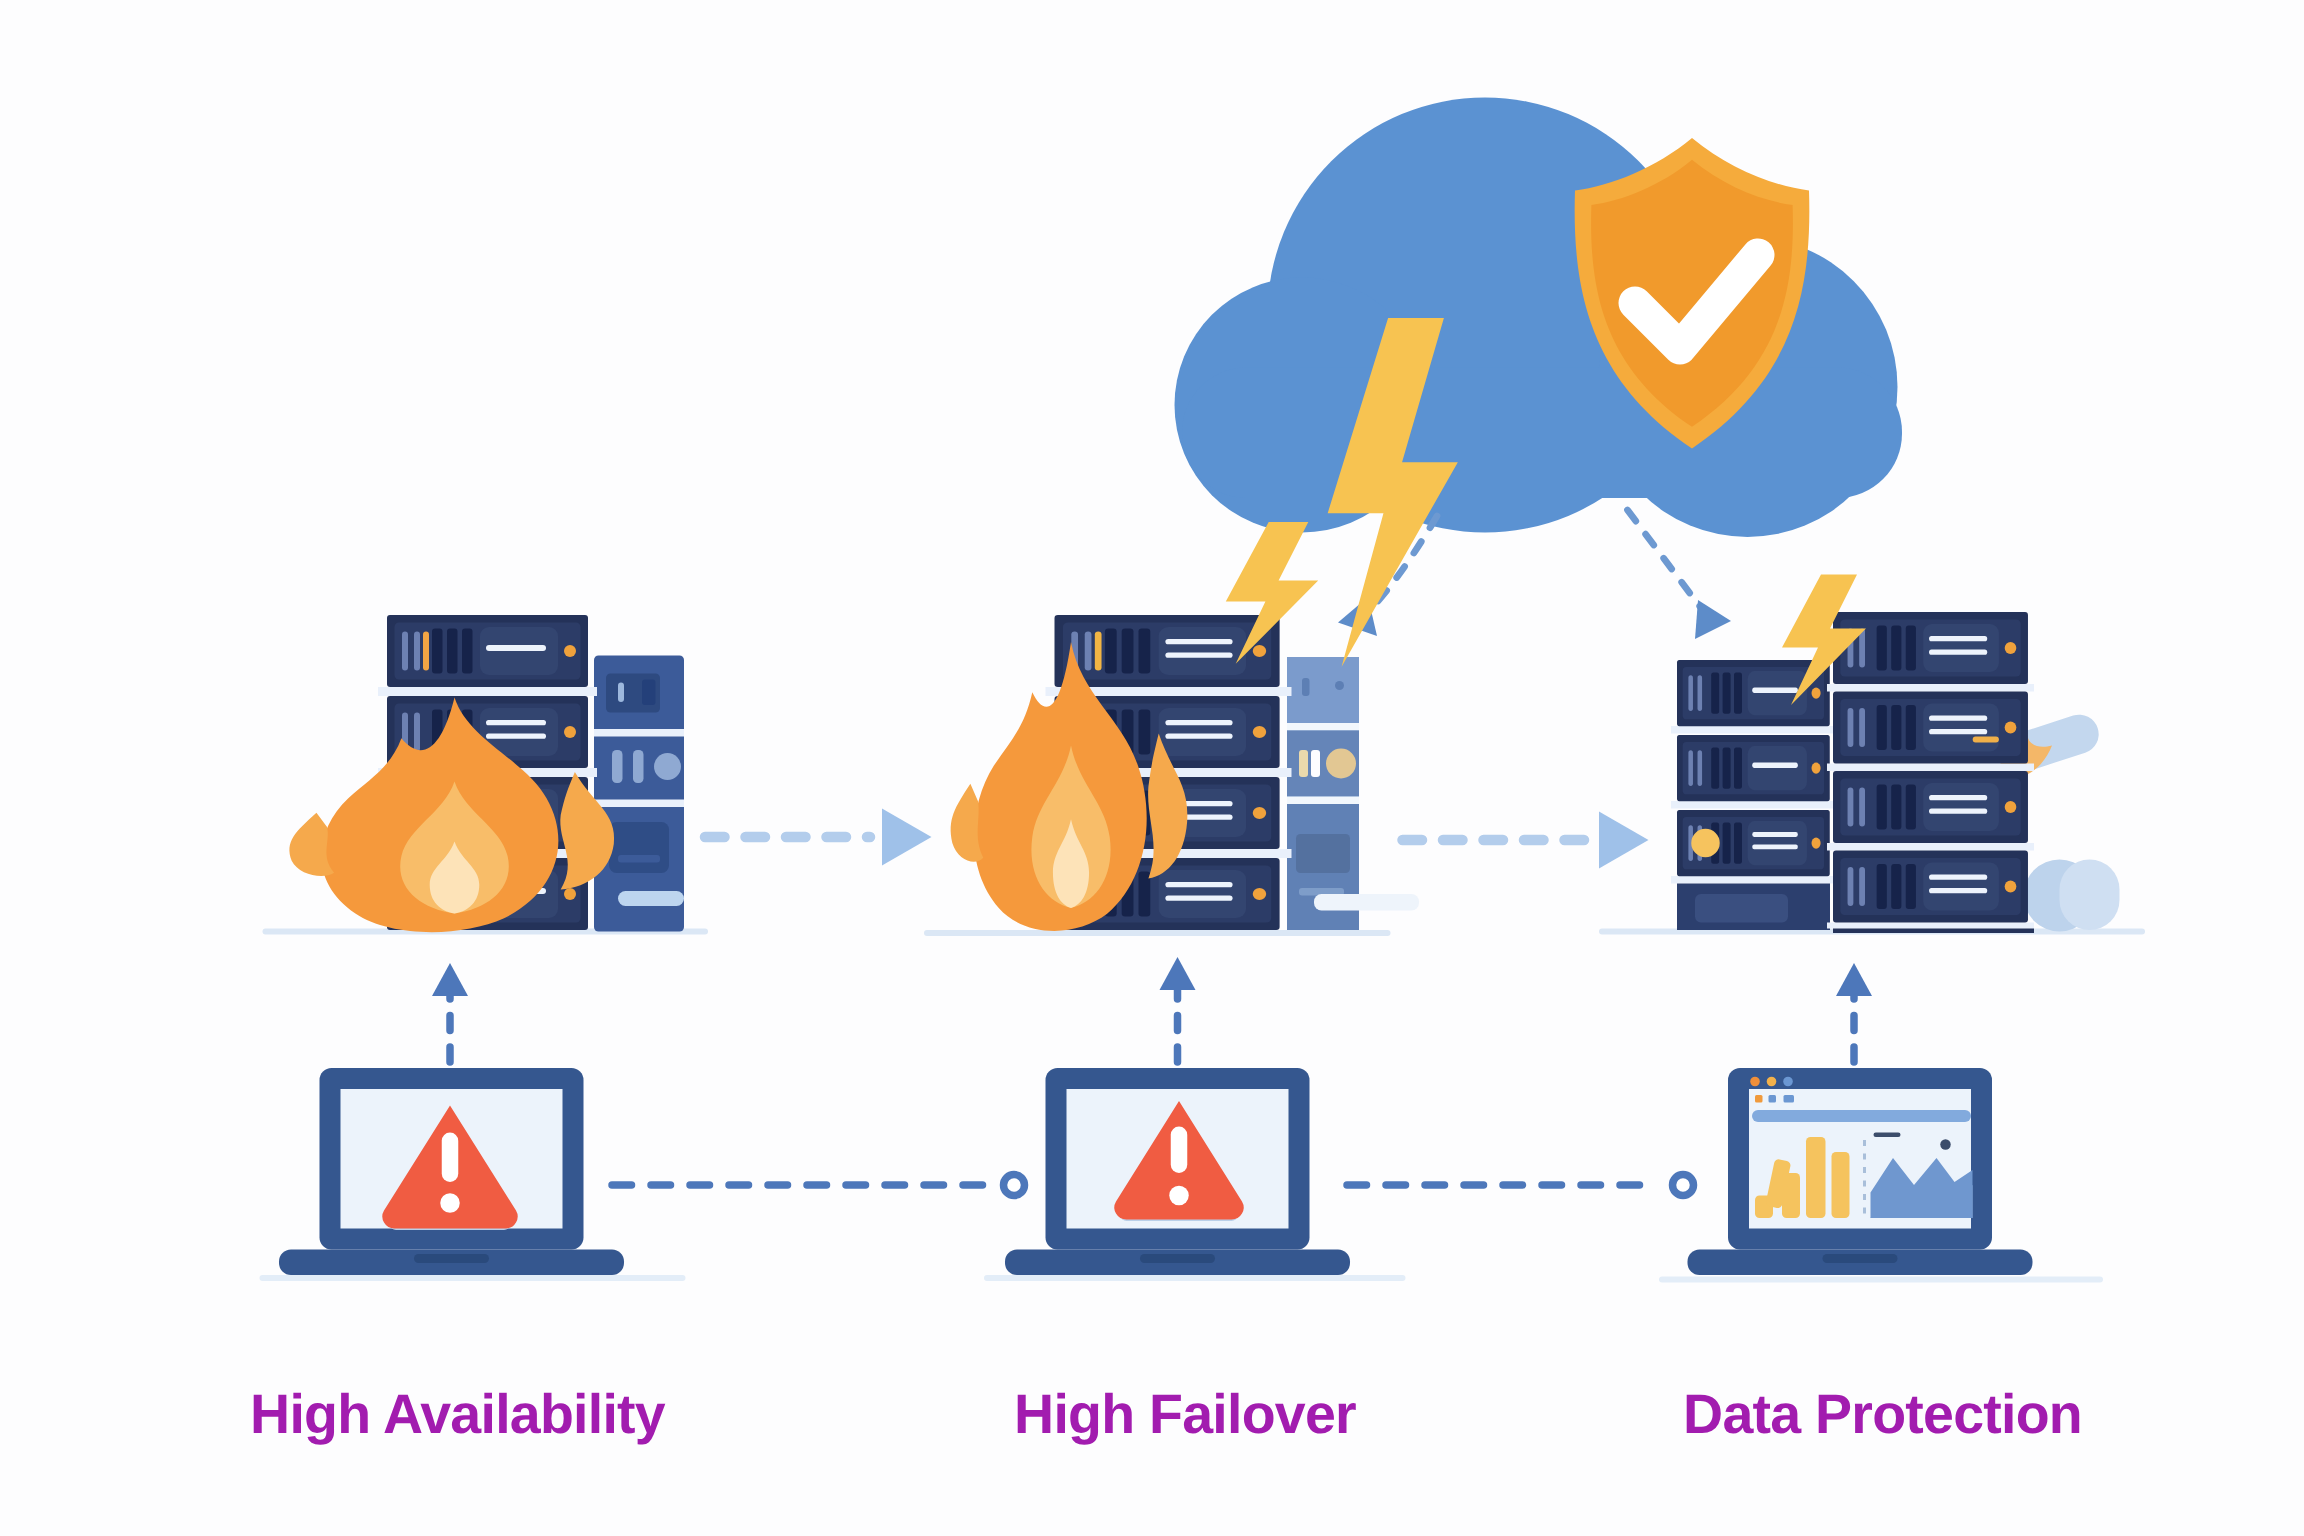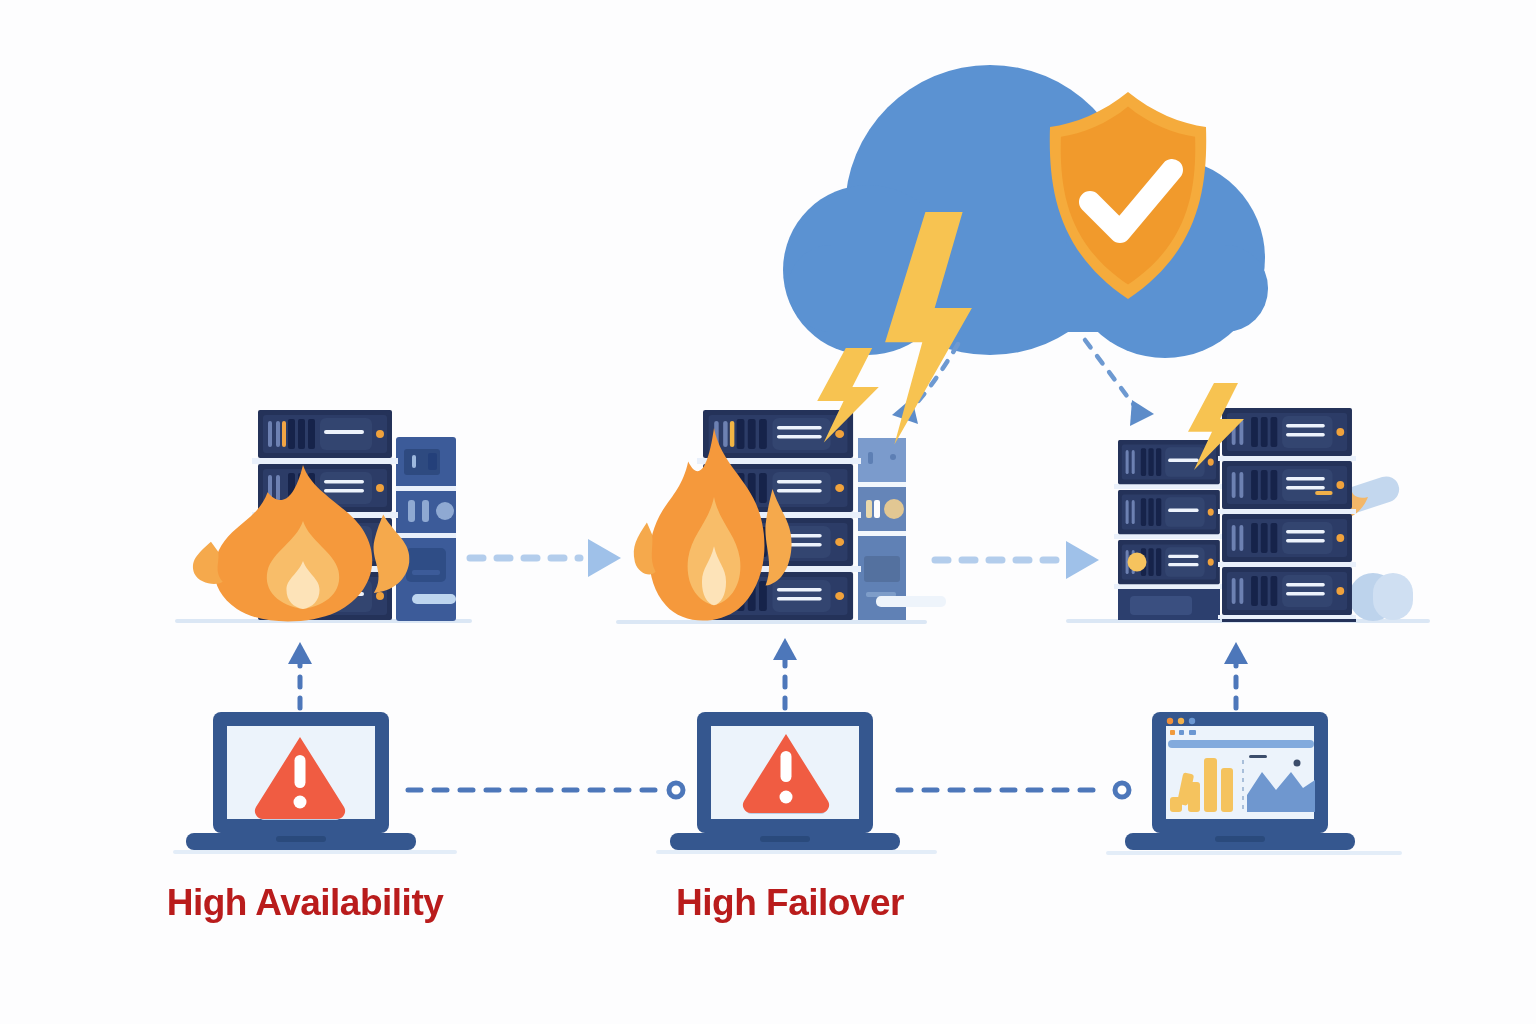--- a/index.html
+++ b/index.html
@@ -1,20 +1,20 @@
 <!DOCTYPE html>
 <html><head>
 <meta charset="utf-8">
 <style>
   html,body{margin:0;padding:0;background:#ffffff;}
   .canvas{position:relative;width:1536px;height:1024px;background:#fdfdfe;overflow:hidden;
           font-family:"Liberation Sans",sans-serif;}
   .scene{position:absolute;left:0;top:0;}
-  .stage-label{position:absolute;top:880px;height:46px;line-height:46px;text-align:center;
-    font-size:37px;font-weight:bold;color:#b91c1c;letter-spacing:-0.5px;}
+  .stage-label{position:absolute;top:920px;height:46px;line-height:46px;text-align:center;
+    font-size:37px;font-weight:bold;color:#a21caf;letter-spacing:-0.5px;}
   .label-1{left:130px;width:350px;}
   .label-2{left:615px;width:350px;}
   .label-3{left:1080px;width:350px;}
 </style>
 </head>
 <body>
 
 <div class="canvas">
 <svg class="scene" width="1536" height="1024" viewBox="0 0 1536 1024">
 <defs>
@@ -309,13 +309,14 @@
     <path d="M1247,812 L1258,790 L1272,800 L1288,782 L1305,798 L1315,790 L1315,812 Z" fill="#94b4de"></path>
     <path d="M1247,812 L1247,795 L1262,772 L1276,790 L1291,772 L1303,788 L1315,780 L1315,812 Z" fill="#6f97cf"></path>
     <circle cx="1297" cy="763" r="3.5" fill="#3c4d6b"></circle>
     <rect x="1249" y="755" width="18" height="3" rx="1.5" fill="#3c4d6b"></rect>
   </g>
 </g>
 </svg>
 
 <div class="stage-label label-1">High Availability</div>
 <div class="stage-label label-2">High Failover</div>
+<div class="stage-label label-3">Data Protection</div>
 </div>
 
 </body></html>

